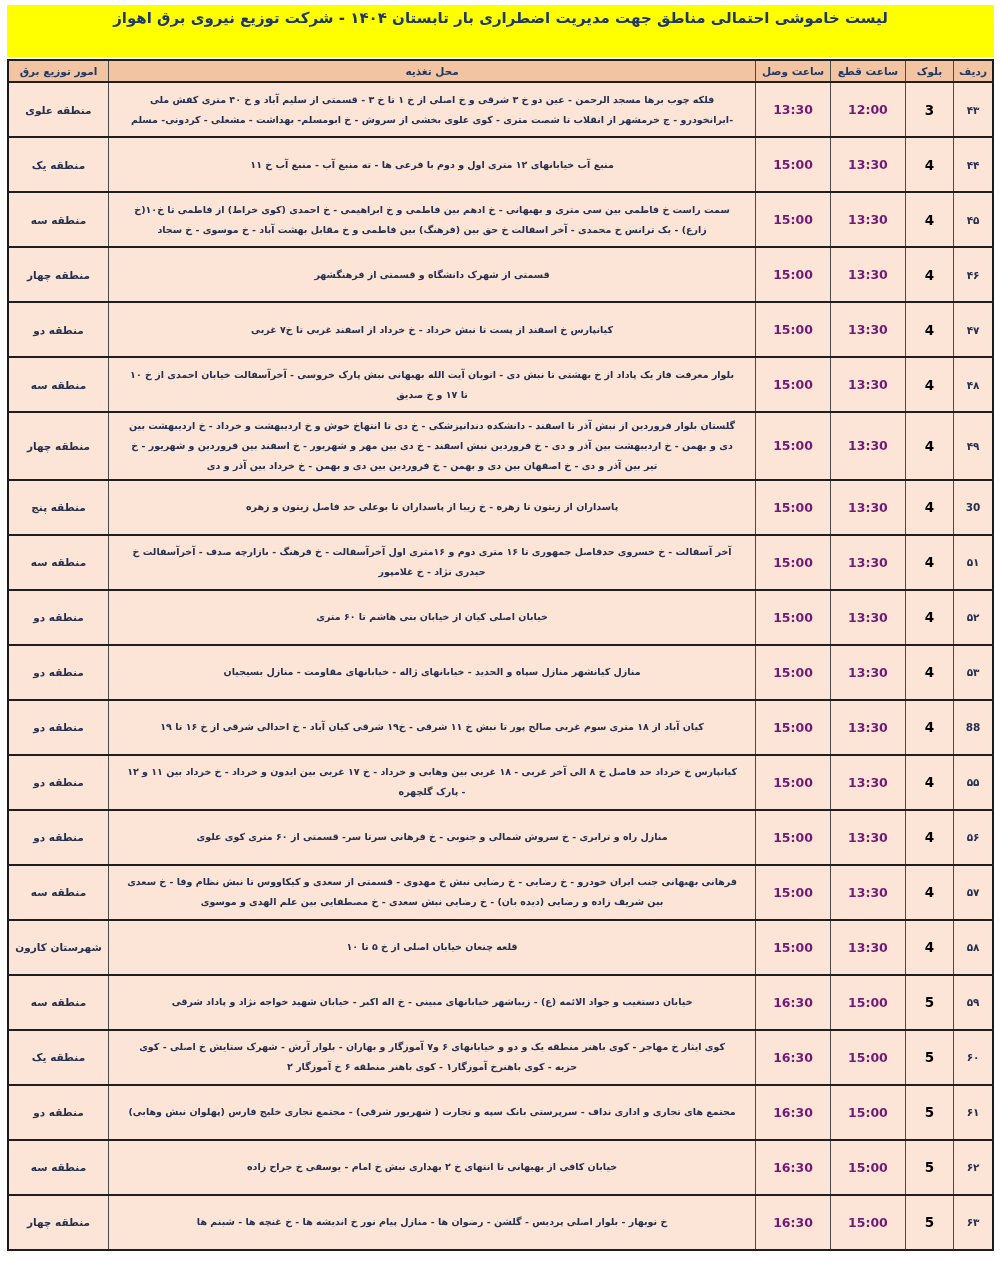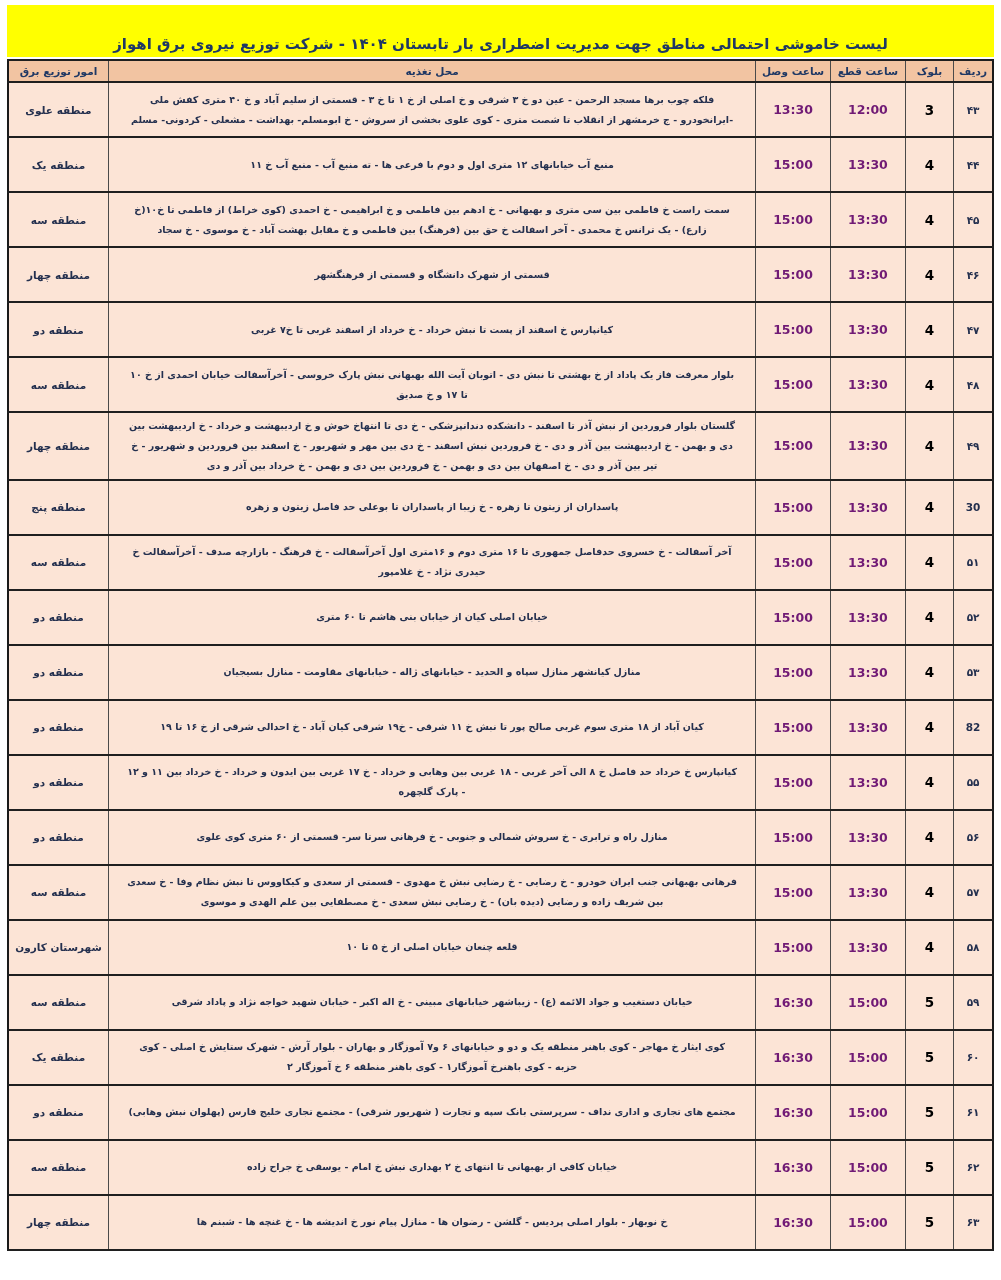--- a/index.html
+++ b/index.html
@@ -14,21 +14,21 @@
     margin: 0 auto;
     box-sizing: border-box;
   }
   .page {
     padding: 5px 7px 8px 7px;
   }
   .banner {
     background: #FFFF00;
     min-height: 52px;
     display: flex;
-    align-items: flex-end;
+    align-items: flex-start;
     justify-content: center;
     text-align: center;
   }
   .banner-text {
     color: #1F3864;
     font-weight: bold;
     font-size: 15px;
     padding: 4px 20px;
   }
   .date-bar {
@@ -222,21 +222,21 @@
         </tr>
         <tr>
           <td class="radif-cell">۵۳</td>
           <td class="block-cell">4</td>
           <td class="cut-time-cell">13:30</td>
           <td class="reconnect-time-cell">15:00</td>
           <td class="location-cell">منازل کیانشهر منازل سپاه و الحدید - خیابانهای ژاله - خیابانهای مقاومت - منازل بسیجیان</td>
           <td class="area-cell">منطقه دو</td>
         </tr>
         <tr>
-          <td class="radif-cell">82</td>
+          <td class="radif-cell">88</td>
           <td class="block-cell">4</td>
           <td class="cut-time-cell">13:30</td>
           <td class="reconnect-time-cell">15:00</td>
           <td class="location-cell">کیان آباد از ۱۸ متری سوم غربی صالح پور تا نبش خ ۱۱ شرقی - خ۱۹ شرقی کیان آباد - خ احدالی شرقی از خ ۱۶ تا ۱۹</td>
           <td class="area-cell">منطقه دو</td>
         </tr>
         <tr>
           <td class="radif-cell">۵۵</td>
           <td class="block-cell">4</td>
           <td class="cut-time-cell">13:30</td>

